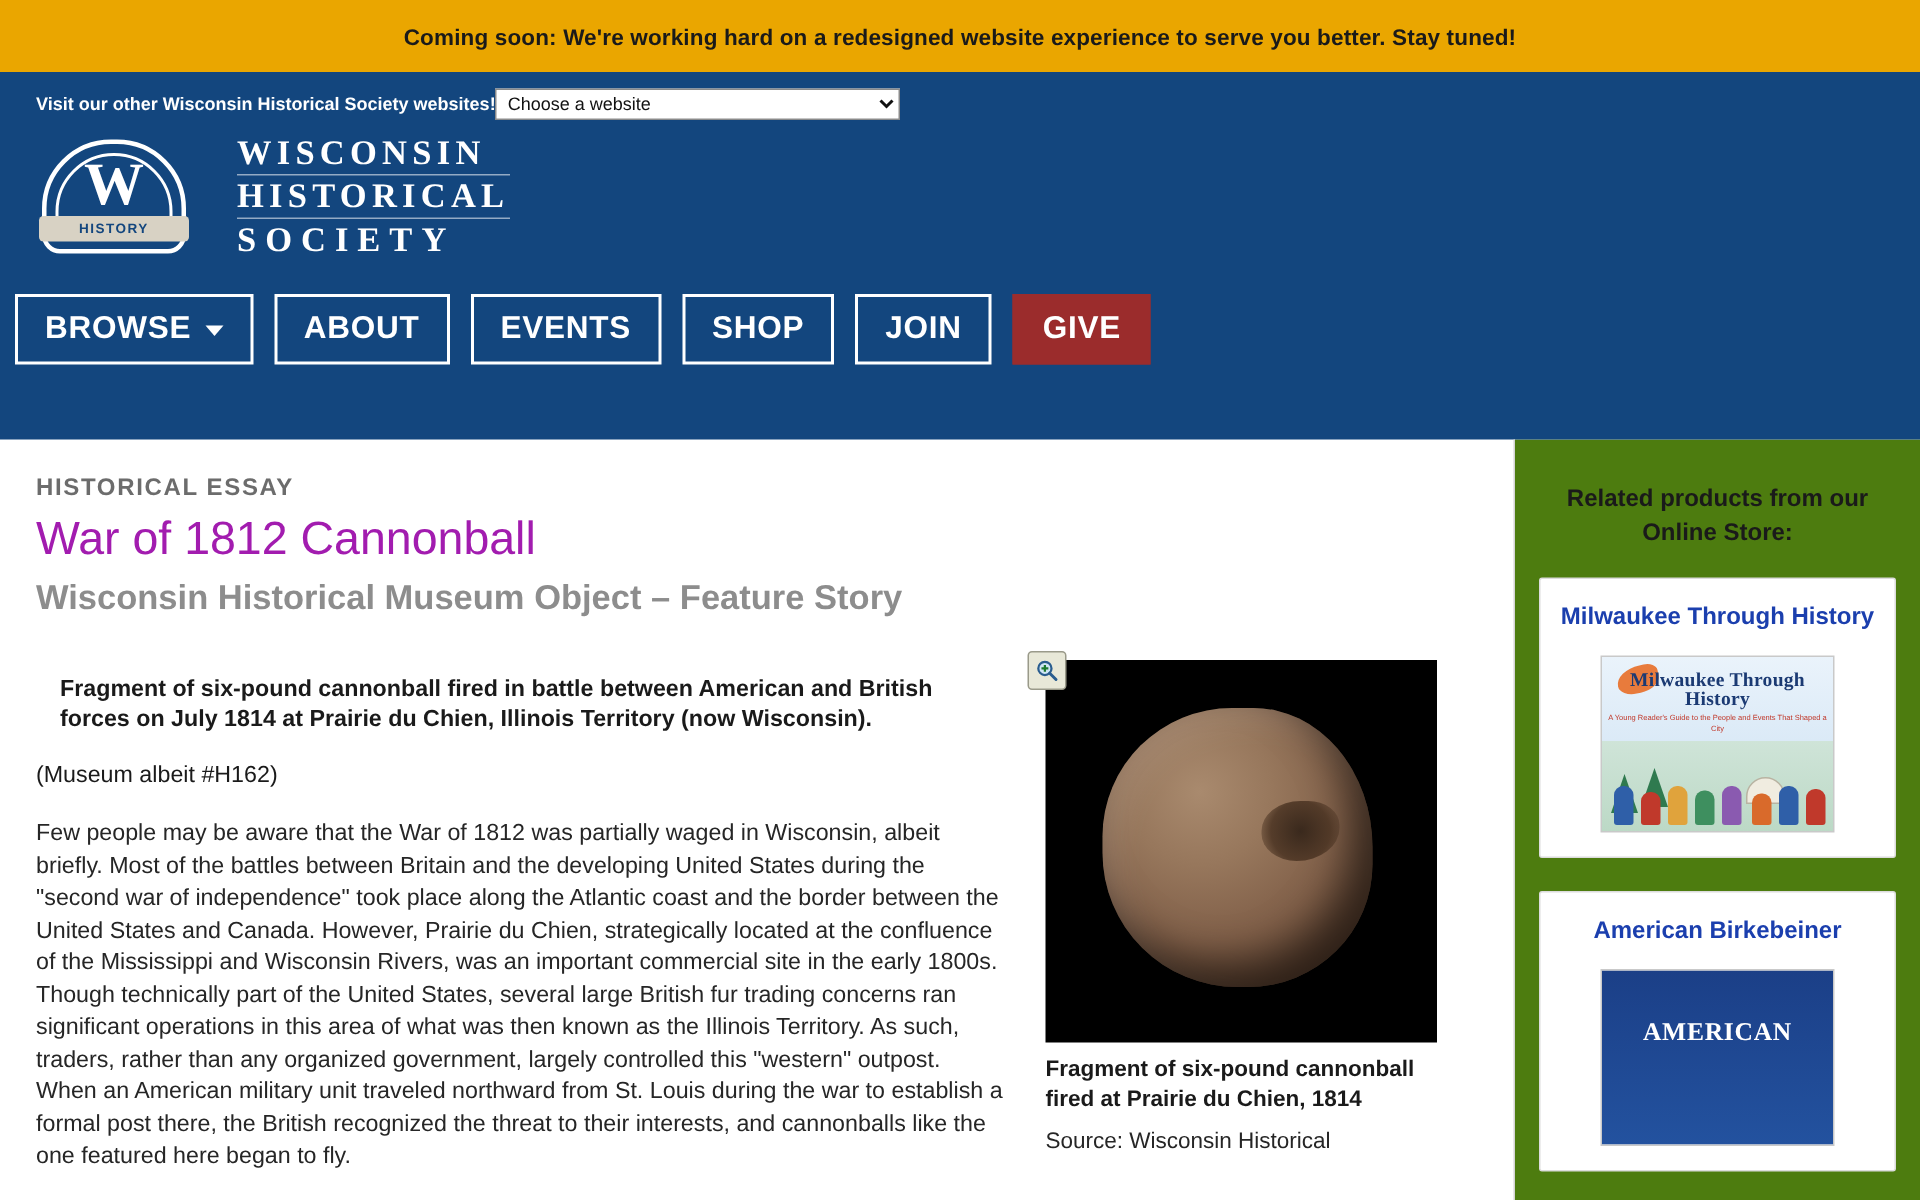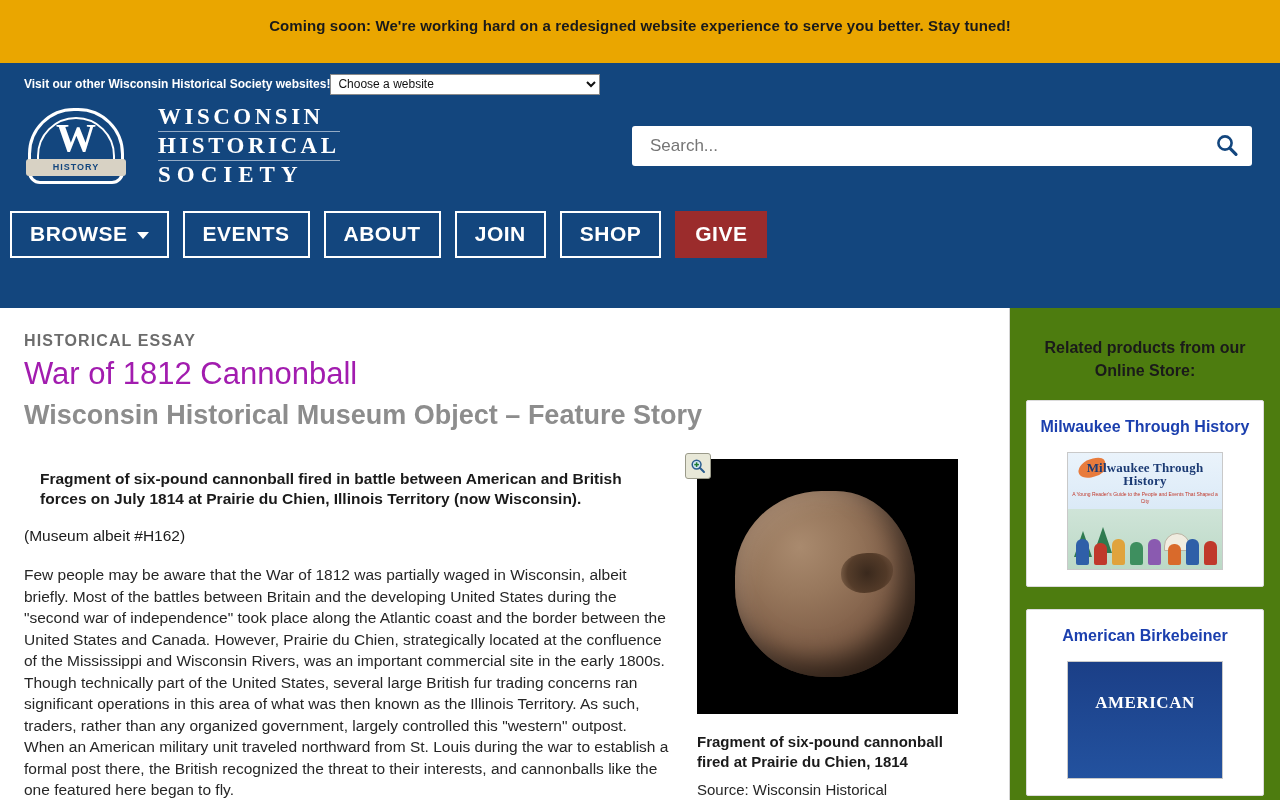--- a/index.html
+++ b/index.html
@@ -12,21 +12,21 @@
   }
 
   
   .announce {
     background: #eaa600;
     color: #1a1a1a;
     text-align: center;
     font-weight: bold;
     font-size: 15px;
     line-height: 52px;
-    height: 63px;
+    height: 48px;
     letter-spacing: .1px;
   }
 
   
   .header {
     background: #13467e;
     color: #fff;
     position: relative;
     height: 245px;
   }
@@ -204,21 +204,21 @@
     letter-spacing: 1.1px;
     margin: 0 0 6px 0;
   }
   .title {
     font-size: 31px;
     font-weight: normal;
     color: #a21caf;
     margin: 0 0 8px 0;
   }
   .subtitle {
-    font-size: 27px;
+    font-size: 23px;
     font-weight: bold;
     color: #8d8d8d;
     margin: 0 0 22px 0;
   }
   .article {
     display: flex;
     gap: 28px;
   }
   .article-text { width: 645px; }
   .lede {
@@ -274,21 +274,21 @@
   .ball::after {
     content: "";
     position: absolute;
     right: 22px; top: 62px;
     width: 52px; height: 40px;
     border-radius: 50% 40% 55% 45%;
     background: radial-gradient(circle at 50% 50%, #2b1d13 0%, #4a3322 60%, rgba(0,0,0,0) 100%);
     opacity: .85;
   }
   .caption {
-    margin-top: 18px;
+    margin-top: 8px;
     font-size: 15px;
     font-weight: bold;
     color: #1a1a1a;
     line-height: 20px;
   }
   .source {
     margin-top: 8px;
     font-size: 15px;
     color: #262626;
     line-height: 20px;
@@ -423,49 +423,38 @@
         <div class="logo-w">W</div>
         <div class="logo-ribbon">HISTORY</div>
       </div>
       <div class="logo-text">
         <div>WISCONSIN</div>
         <div>HISTORICAL</div>
         <div>SOCIETY</div>
       </div>
     </div>
 
-    <div class="search-wrap">
-      <div class="search-box">
-        <input class="search-input" type="text" placeholder="Search..." style="">
-        <button class="search-btn" aria-label="search">
-          <svg width="24" height="24" viewBox="0 0 24 24">
-            <circle cx="10" cy="10" r="6.6" fill="none" stroke="#13467e" stroke-width="2.6"></circle>
-            <line x1="14.8" y1="15.2" x2="21" y2="21.4" stroke="#13467e" stroke-width="3.2" stroke-linecap="round"></line>
-          </svg>
-        </button>
-      </div>
-    </div>
   </div>
 
   <div class="nav">
     <div class="nav-item">
       <span>BROWSE</span>
       <span class="caret"></span>
     </div>
     <div class="nav-item">
+      <span>ABOUT</span>
+    </div>
+    <div class="nav-item">
       <span>EVENTS</span>
     </div>
     <div class="nav-item">
-      <span>ABOUT</span>
+      <span>SHOP</span>
     </div>
     <div class="nav-item">
       <span>JOIN</span>
-    </div>
-    <div class="nav-item">
-      <span>SHOP</span>
     </div>
     <div class="nav-item give">
       <span>GIVE</span>
     </div>
   </div>
 </div>
 
 <div class="content">
 
   <div class="main">

